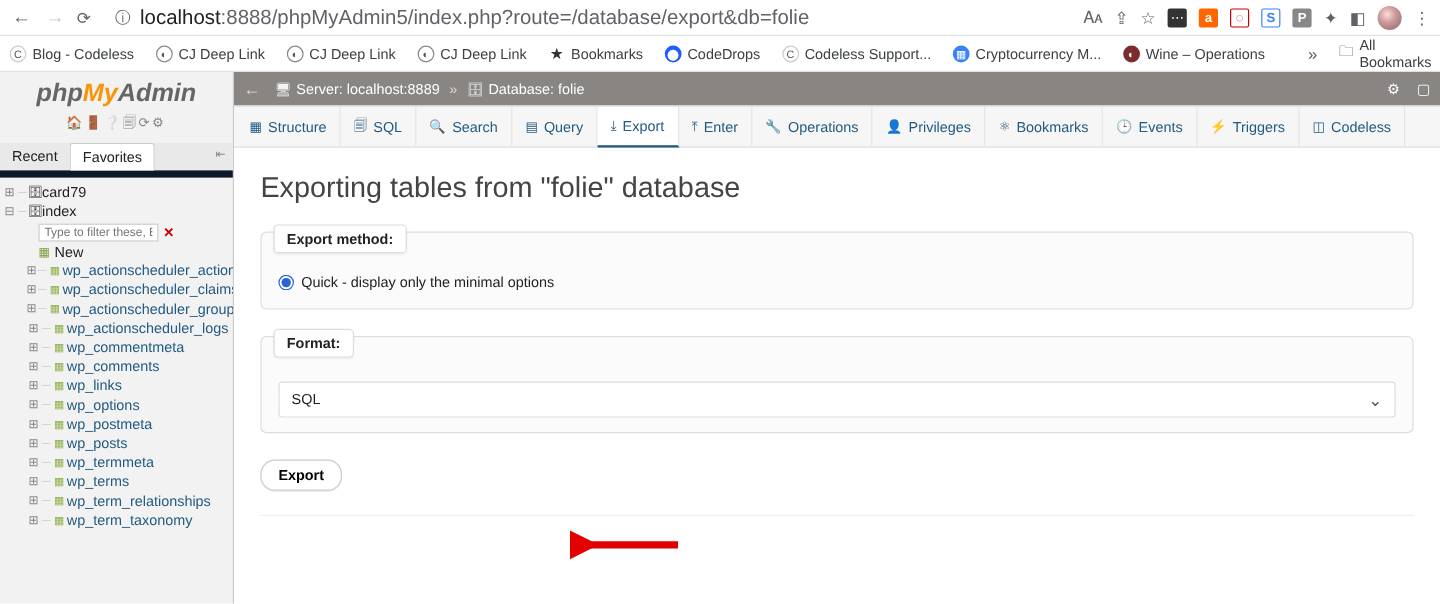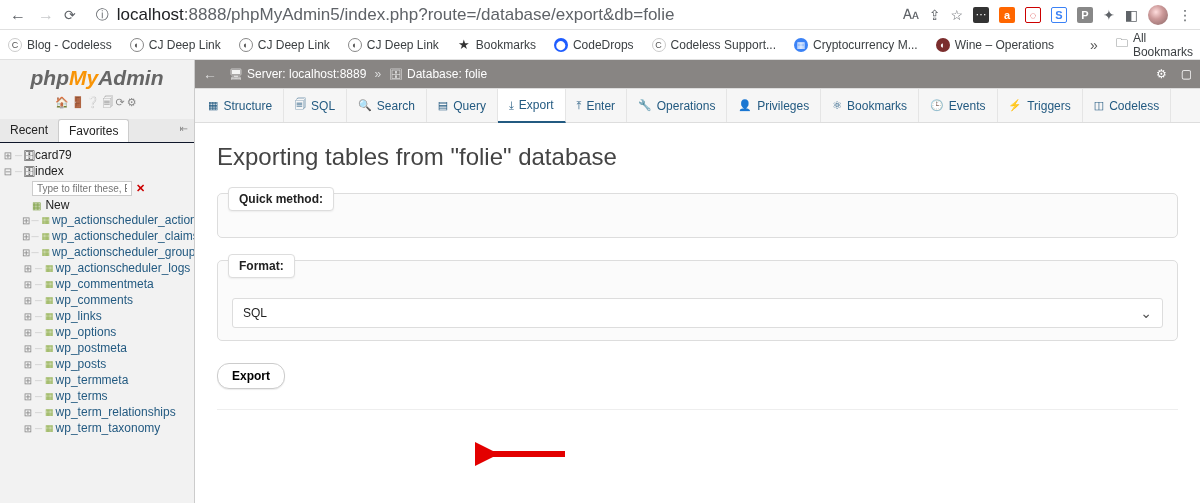--- a/index.html
+++ b/index.html
@@ -40,21 +40,21 @@
 
 
 .pma { display: flex; height: 497px; }
 .sidebar { width: 195px; background: #f2f2f2; border-right: 1px solid #ccc; display: flex; flex-direction: column; }
 .logo { text-align: center; padding: 6px 0 2px; font-size: 21px; font-weight: bold; font-style: italic; }
 .logo .p1 { color: #666; }
 .logo .p2 { color: #f89406; }
 .logo .p3 { color: #666; }
 .logo-icons { text-align: center; padding: 2px 0 6px; font-size: 11px; color: #888; letter-spacing: 2px; }
 .logo-icons span { cursor: pointer; }
-.side-tabs { display: flex; background: #e9e9e9; border-bottom: 1px solid #0f172a; }
+.side-tabs { display: flex; background: #e9e9e9; border-bottom: 6px solid #0f172a; }
 .side-tab { padding: 4px 10px; font-size: 12px; cursor: pointer; }
 .side-tab.active { background: #fff; border: 1px solid #ccc; border-bottom: none; border-radius: 3px 3px 0 0; }
 .collapse-icon { margin-left: auto; padding: 4px 6px; color: #888; font-size: 10px; }
 .tree { padding: 4px 0 0 2px; overflow-y: auto; font-size: 12px; }
 .tree-item { display: flex; align-items: center; padding: 1px 0; cursor: pointer; }
 .tree-item .exp { width: 12px; color: #888; font-size: 10px; text-align: center; }
 .tree-item .dash { color: #ccc; margin: 0 1px; font-size: 10px; }
 .tree-item .db-icon { width: 12px; font-size: 10px; }
 .filter-row { display: flex; align-items: center; gap: 4px; padding: 2px 0 2px 30px; }
 .filter-input { width: 100px; border: 1px solid #ccc; padding: 1px 4px; font-size: 10px; color: #888; }
@@ -353,22 +353,26 @@
       <div class="tab">
           <span class="ti">◫</span>
           <span>Codeless</span>
         </div>
     </div>
 
     <div class="content" style="position:relative;">
       <h2>Exporting tables from "folie" database</h2>
 
       <div class="fieldset">
-        <div class="legend">Quick method:</div>
+        <div class="legend">Export method:</div>
         <div class="field-body">
+          <label class="radio-row">
+              <input type="radio" name="em" checked="" style="">
+              <span>Quick - display only the minimal options</span>
+            </label>
         </div>
       </div>
 
       <div class="fieldset">
         <div class="legend">Format:</div>
         <div class="field-body">
           <div class="select-row">
             <span class="sel-val">SQL</span>
             <span class="chev">⌄</span>
           </div>

